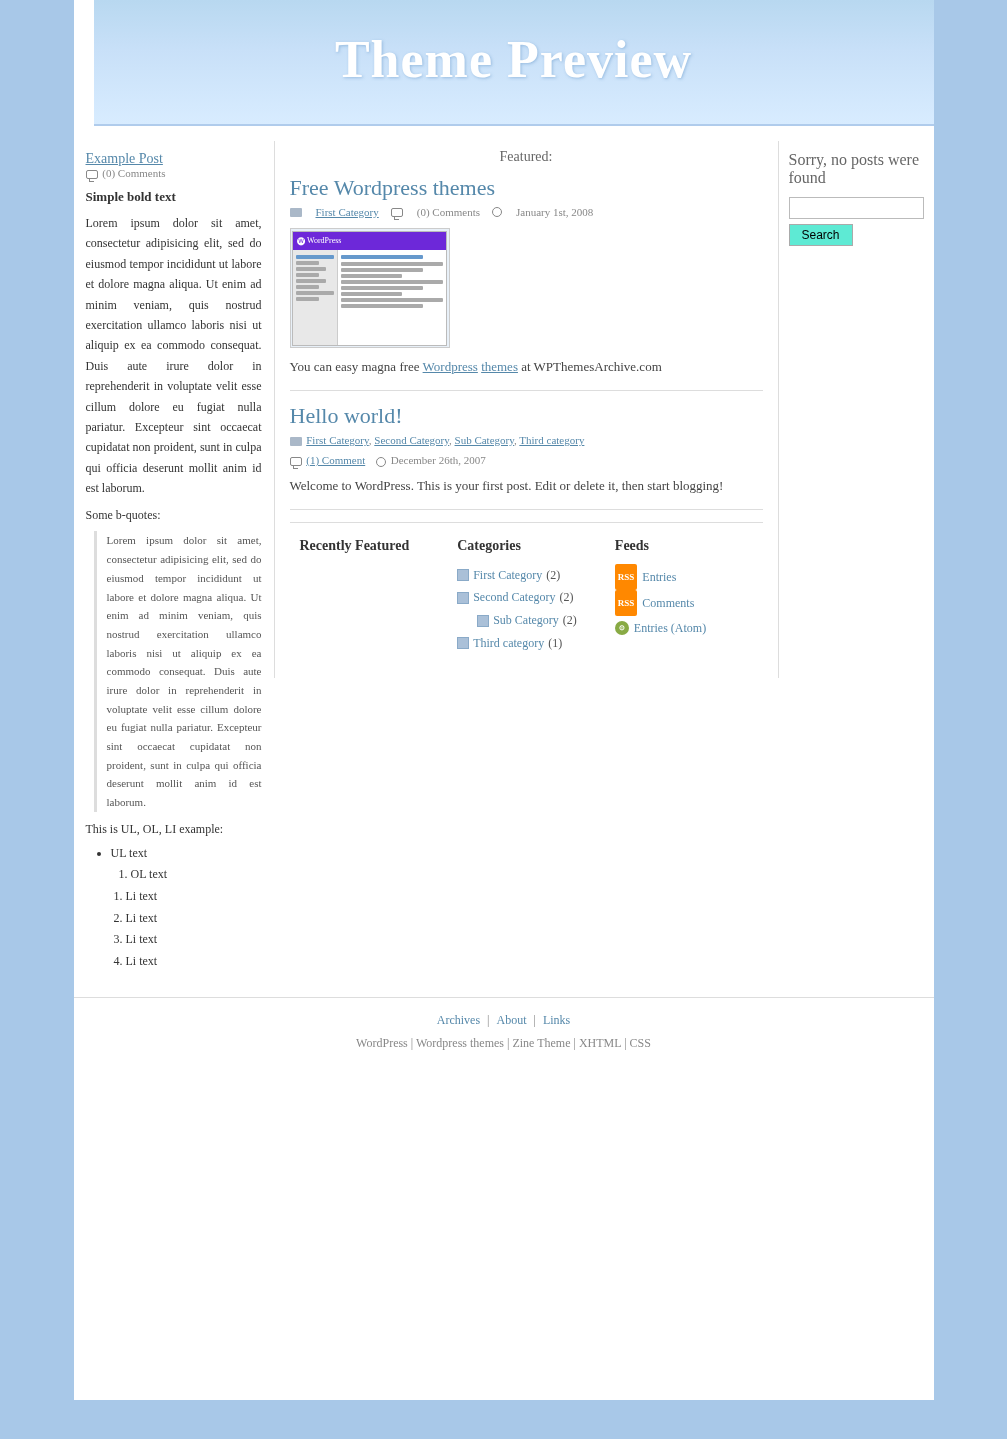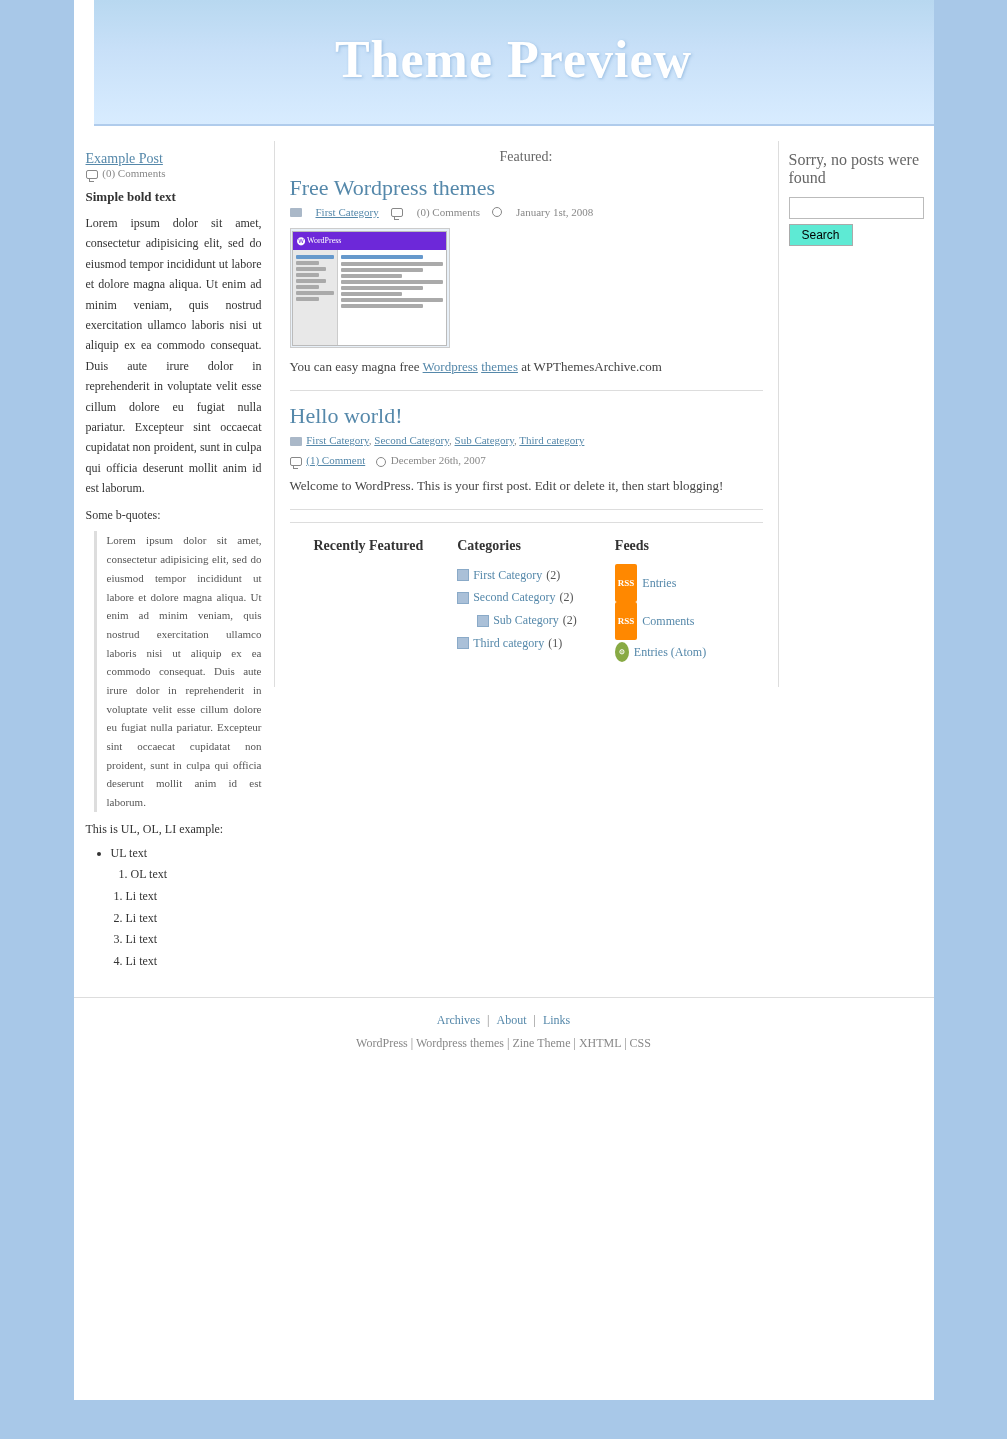--- a/index.html
+++ b/index.html
@@ -197,21 +197,20 @@
     
     #bottom-columns {
       display: flex;
       padding: 10px 0;
       margin-top: 5px;
       border-top: 1px solid #ddd;
     }
     #recently-featured {
       flex: 1;
       padding: 5px 10px;
-      text-align: center;
     }
     #categories-section {
       flex: 1;
       padding: 5px 10px;
     }
     #feeds-section {
       flex: 1;
       padding: 5px 10px;
     }
     .section-heading {
@@ -245,21 +244,21 @@
       display: flex;
       align-items: center;
       gap: 5px;
     }
     .feed-item a { color: #5588aa; text-decoration: none; }
     .feed-badge {
       background: #f60;
       color: #fff;
       font-size: 9px;
       font-weight: bold;
-      padding: 10px 3px;
+      padding: 4px 3px;
       border-radius: 2px;
     }
     .feed-badge.rss { background: #f80; }
     .feed-badge.atom { background: #88aa44; width: 14px; height: 14px; border-radius: 50%; display: inline-flex; align-items: center; justify-content: center; font-size: 7px; }
     
     #right-sidebar {
       width: 155px;
       min-width: 155px;
       padding: 10px 10px;
       font-size: 12px;

